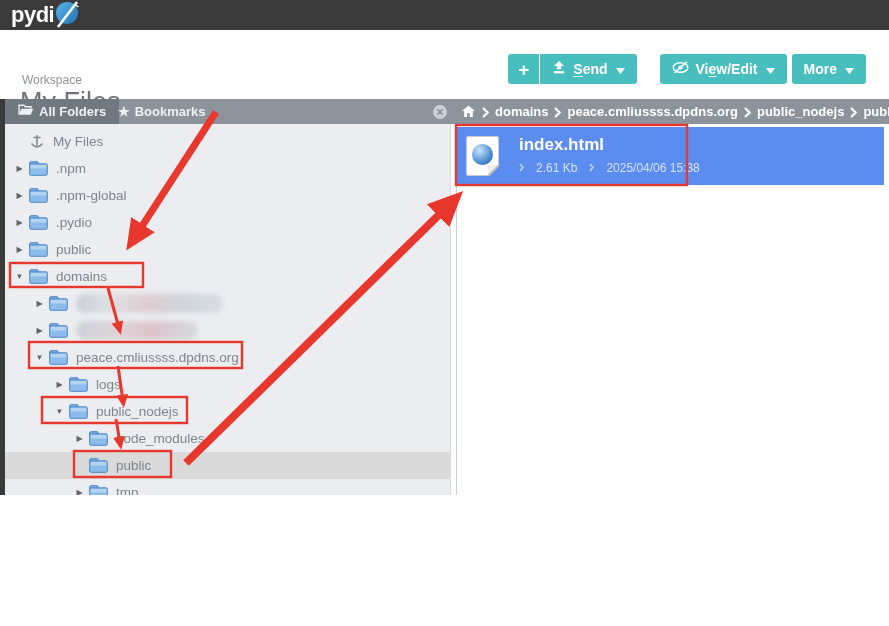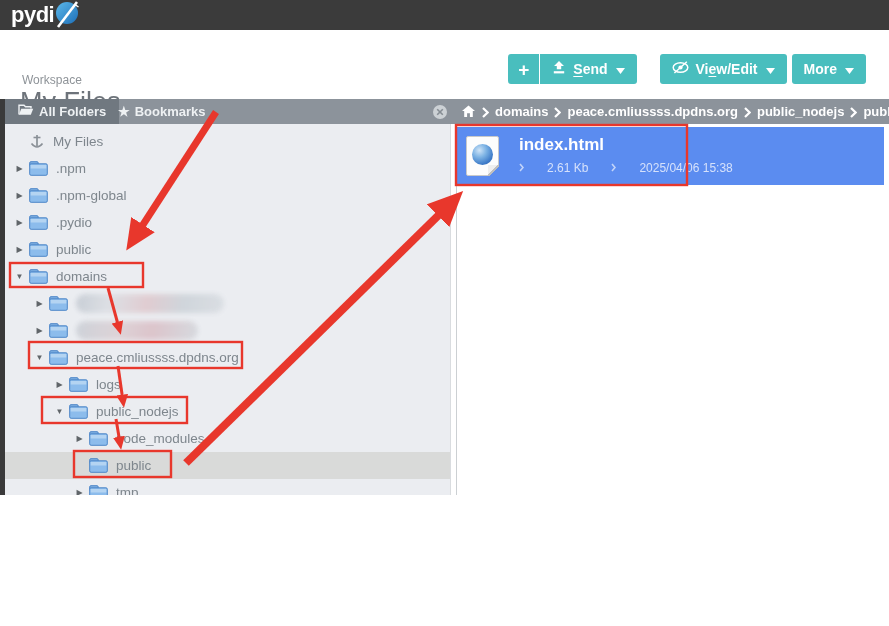--- a/index.html
+++ b/index.html
@@ -63,21 +63,21 @@
 
   
   .file-panel { position:absolute; left:457px; top:124px; width:432px; height:497px; background:#fff; }
   .file-row { position:absolute; left:0; top:3px; width:427px; height:58px; background:#5b8cf0; cursor:pointer; }
   .file-icon { position:absolute; left:9px; top:9px; width:33px; height:40px; background:#fdfdfd; border:1px solid #c9c9c9; border-radius:2px; }
   .file-icon::after { content:''; position:absolute; right:-1px; bottom:-1px; width:11px; height:11px;
       background:linear-gradient(315deg,#5b8cf0 45%,#bfbfbf 45% 56%,#efefef 56%); }
   .globe { position:absolute; left:5px; top:7px; width:21px; height:21px; border-radius:50%;
       background:radial-gradient(circle at 35% 30%, #cfe4f7 0%, #7db3e4 35%, #3f7cc9 70%, #2b5ea3 100%); }
   .file-name { position:absolute; left:62px; top:8px; color:#ffffff; font-size:17px; font-weight:600; }
-  .file-meta { position:absolute; left:62px; top:34px; display:flex; align-items:center; gap:23px; color:#d5e1fb; font-size:12px; }
+  .file-meta { position:absolute; left:62px; top:34px; display:flex; align-items:center; gap:12px; color:#d5e1fb; font-size:12px; }
 
   
   .anno { position:absolute; inset:0; z-index:50; pointer-events:none; }
 </style>
 </head>
 <body>
 
 <div class="screen">
 
   <div class="topbar">

